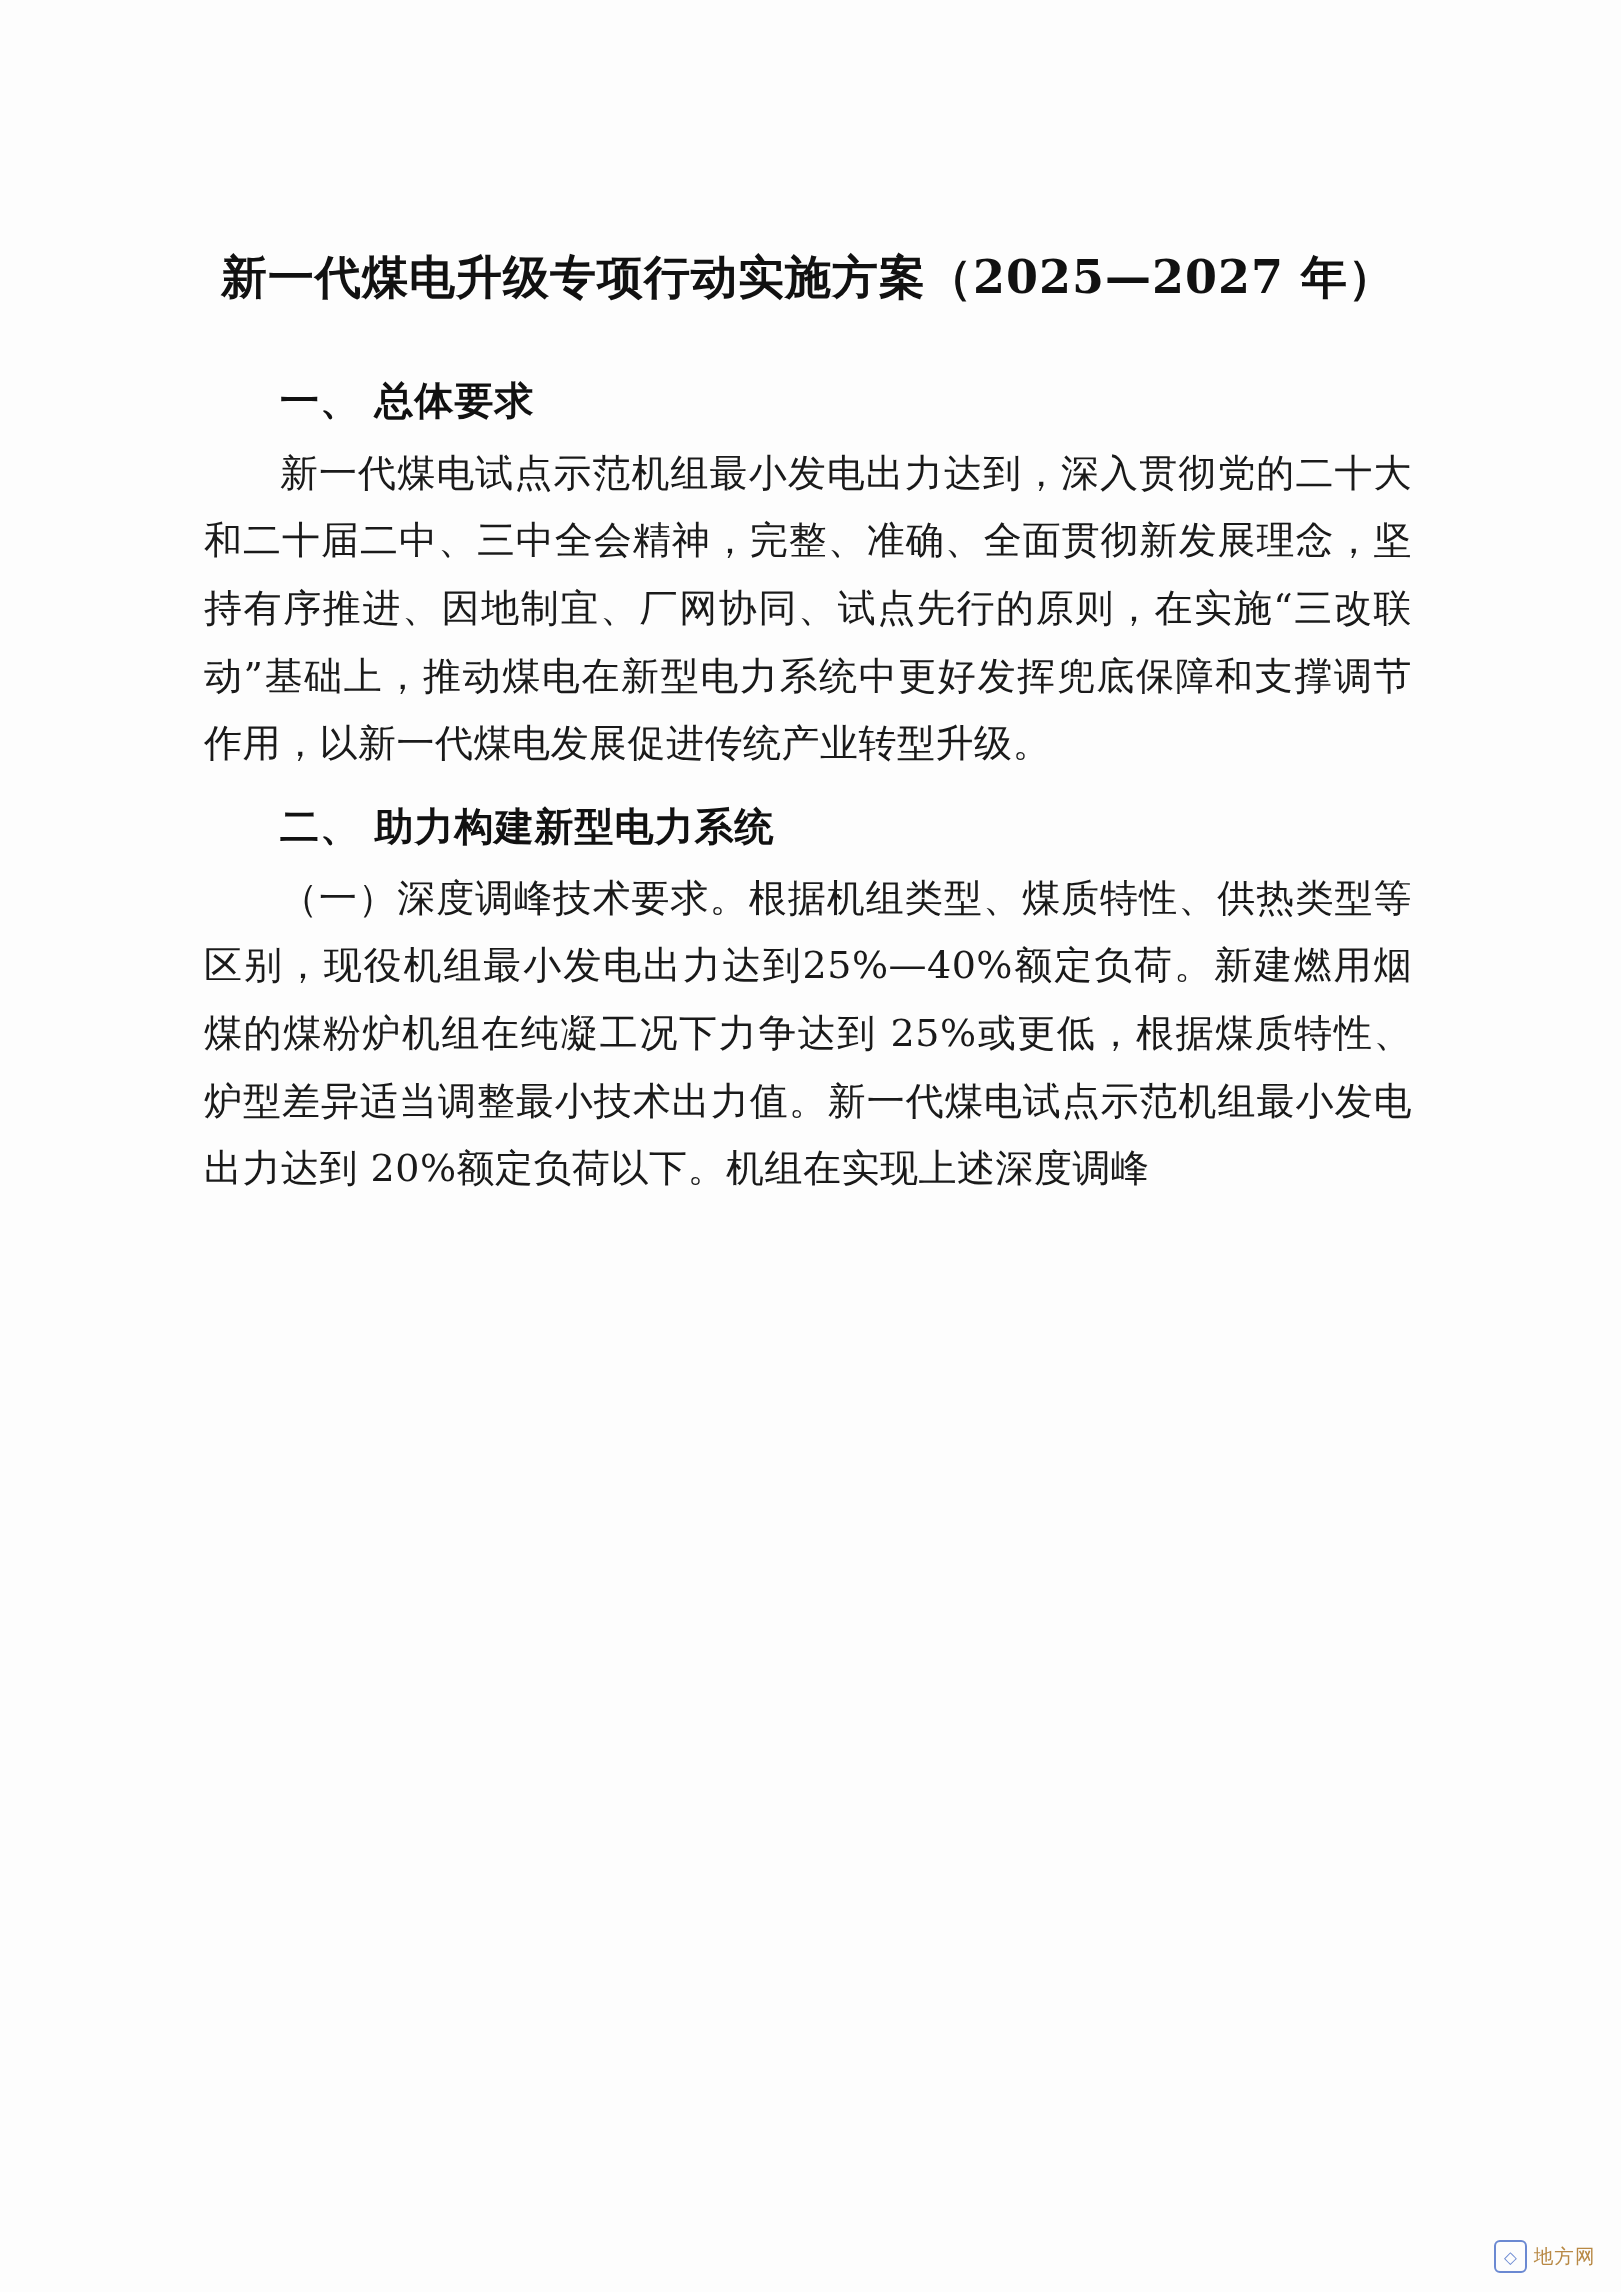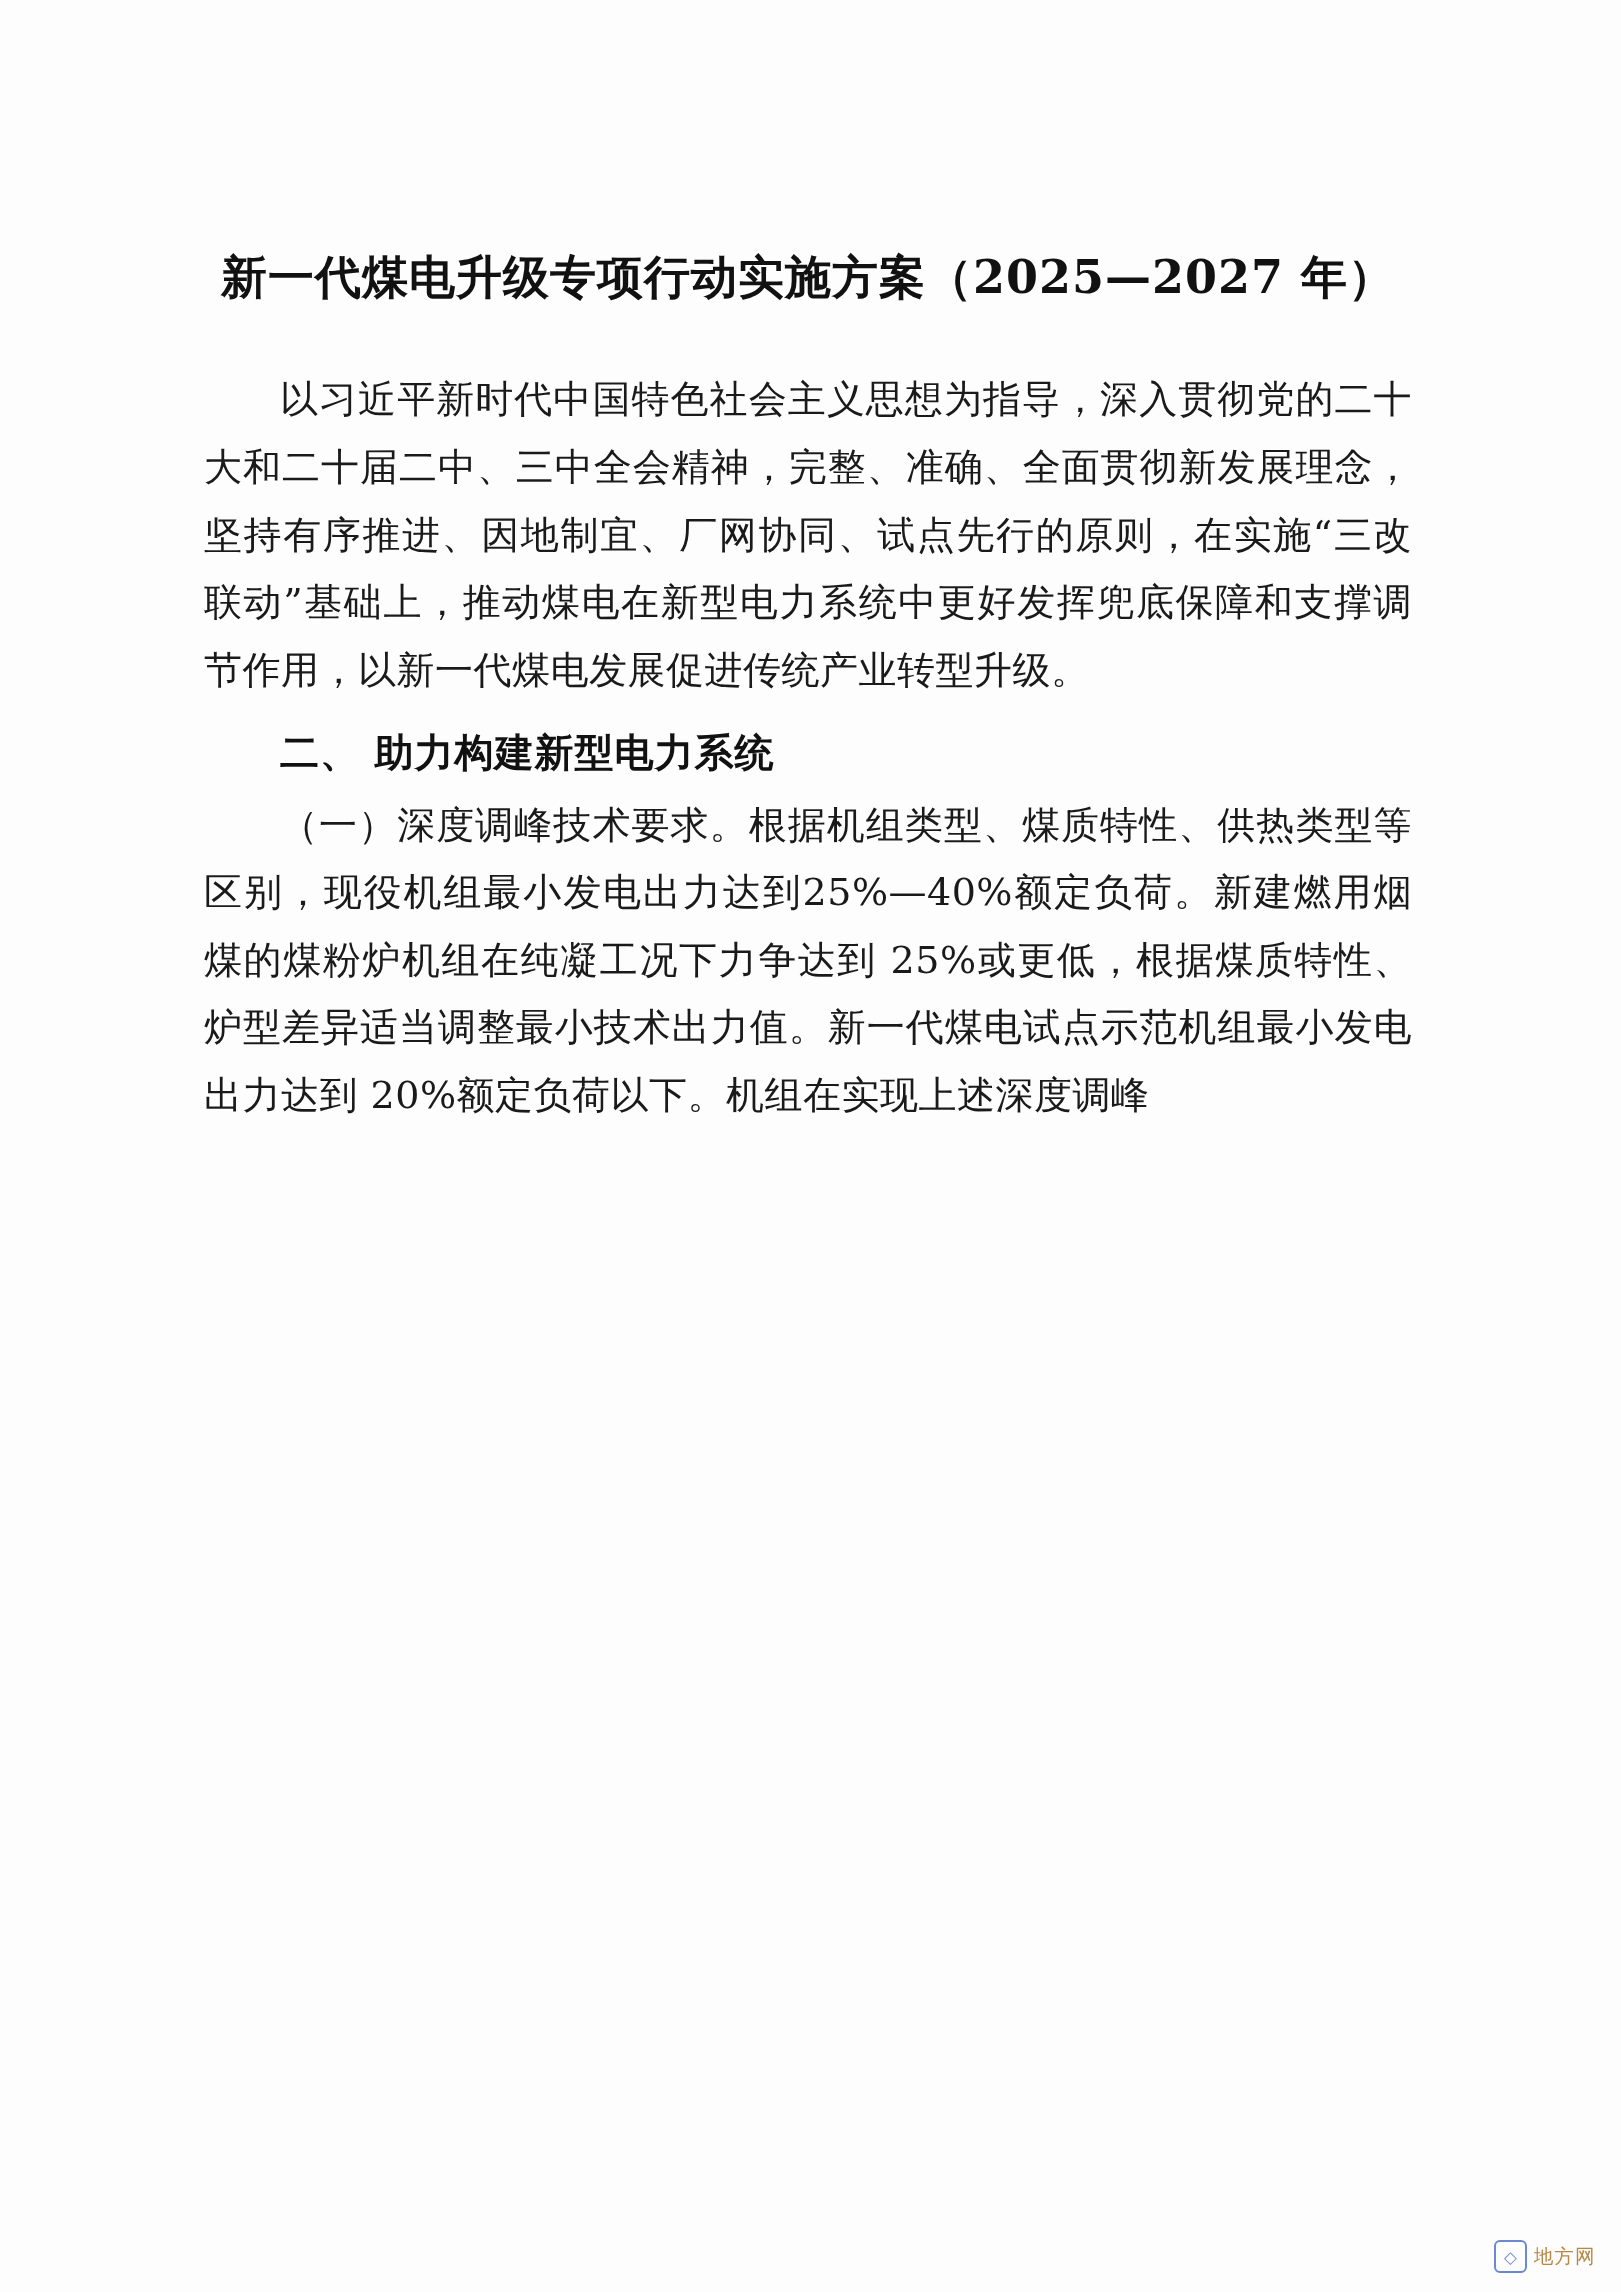--- a/index.html
+++ b/index.html
@@ -93,22 +93,23 @@
 </style>
 </head>
 <body>
 
 <div class="page">
   <div class="content">
 
     <h1 class="doc-title">新一代煤电升级专项行动实施方案（2025—2027 年）</h1>
 
 
+    <h2 class="heading">一、 总体要求</h2>
 
-    <p class="para">以习近平新时代中国特色社会主义思想为指导，深入贯彻党的二十大和二十届二中、三中全会精神，完整、准确、全面贯彻新发展理念，坚持有序推进、因地制宜、厂网协同、试点先行的原则，在实施“三改联动”基础上，推动煤电在新型电力系统中更好发挥兜底保障和支撑调节作用，以新一代煤电发展促进传统产业转型升级。</p>
+    <p class="para">新一代煤电试点示范机组最小发电出力达到，深入贯彻党的二十大和二十届二中、三中全会精神，完整、准确、全面贯彻新发展理念，坚持有序推进、因地制宜、厂网协同、试点先行的原则，在实施“三改联动”基础上，推动煤电在新型电力系统中更好发挥兜底保障和支撑调节作用，以新一代煤电发展促进传统产业转型升级。</p>
 
     <h2 class="heading">二、 助力构建新型电力系统</h2>
 
 
     <p class="para">（一）深度调峰技术要求。根据机组类型、煤质特性、供热类型等区别，现役机组最小发电出力达到25%—40%额定负荷。新建燃用烟煤的煤粉炉机组在纯凝工况下力争达到 25%或更低，根据煤质特性、炉型差异适当调整最小技术出力值。新一代煤电试点示范机组最小发电出力达到 20%额定负荷以下。机组在实现上述深度调峰</p>
 
   </div>
 
   <div class="watermark">
     <span class="wm-badge">◇</span>

